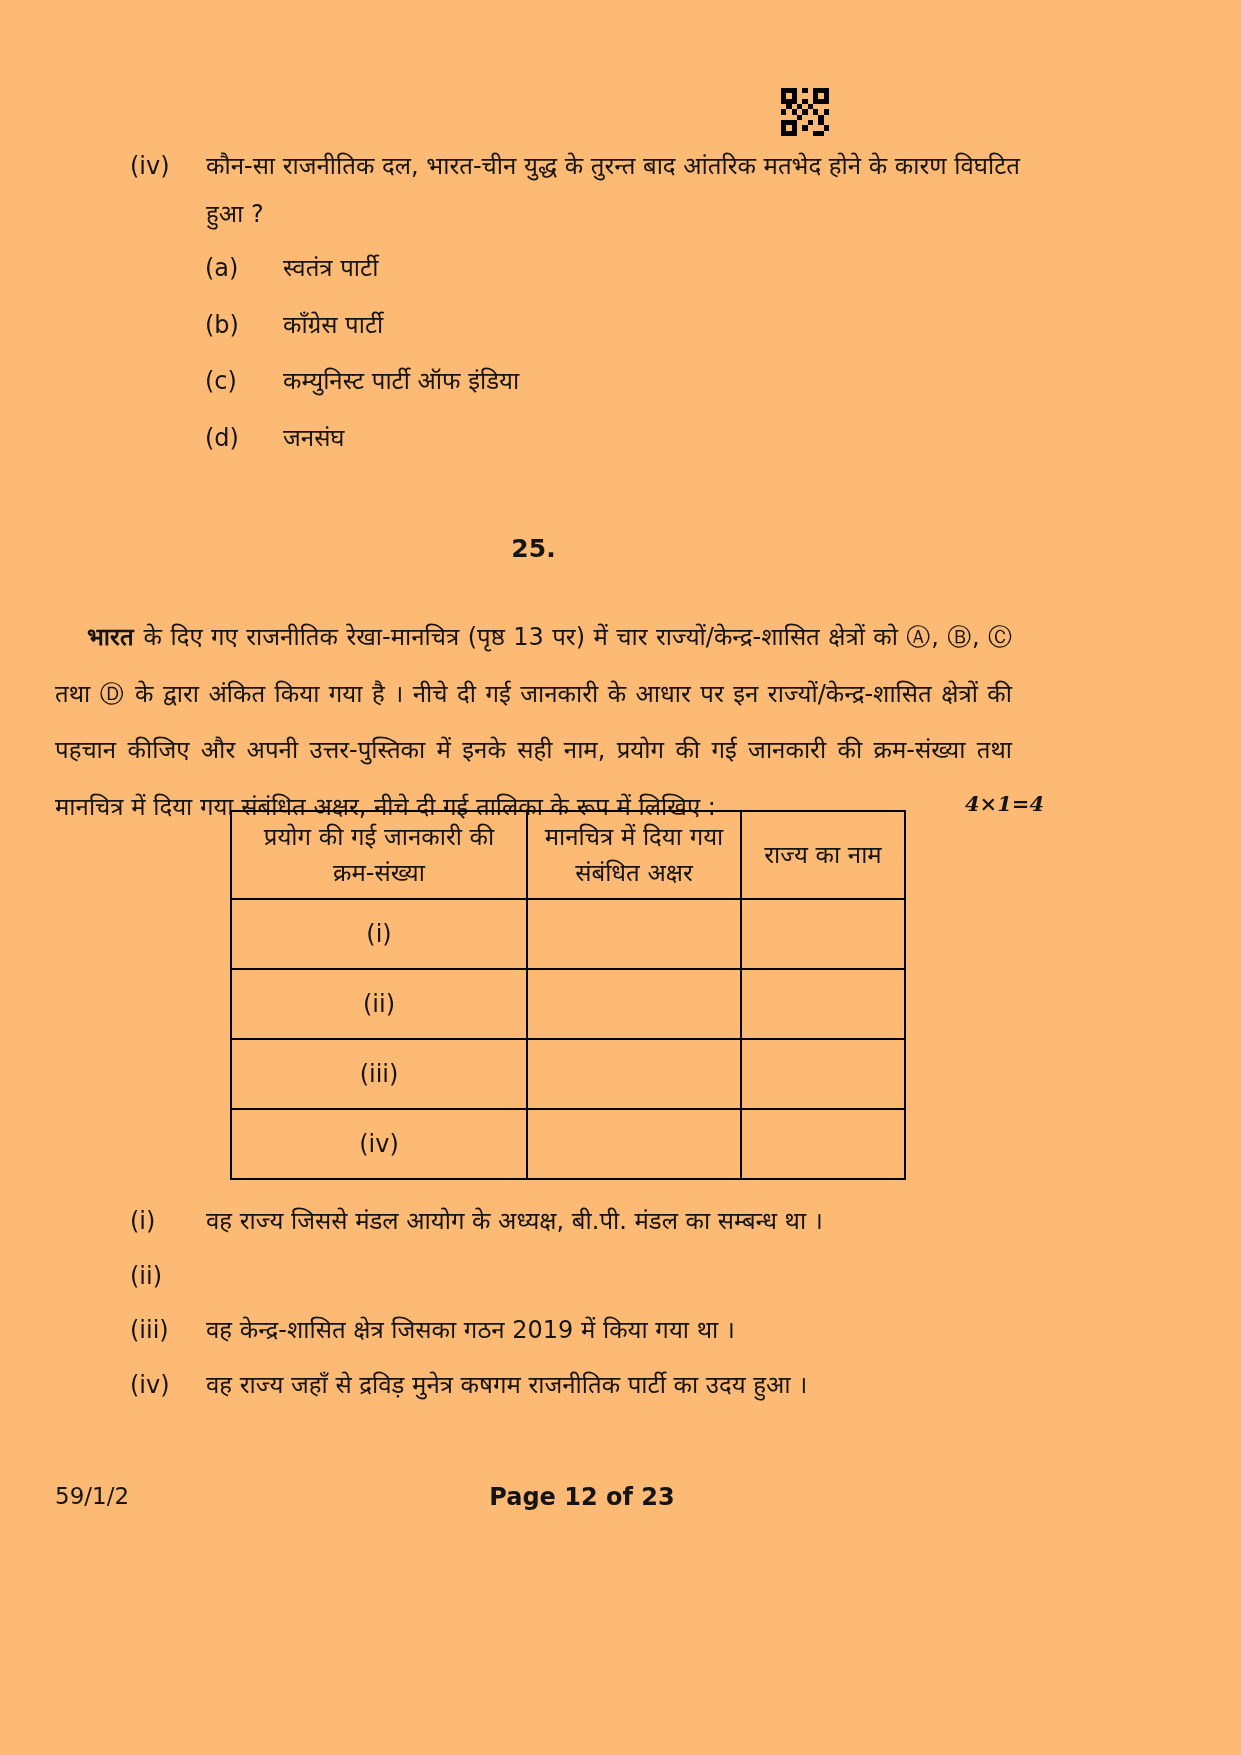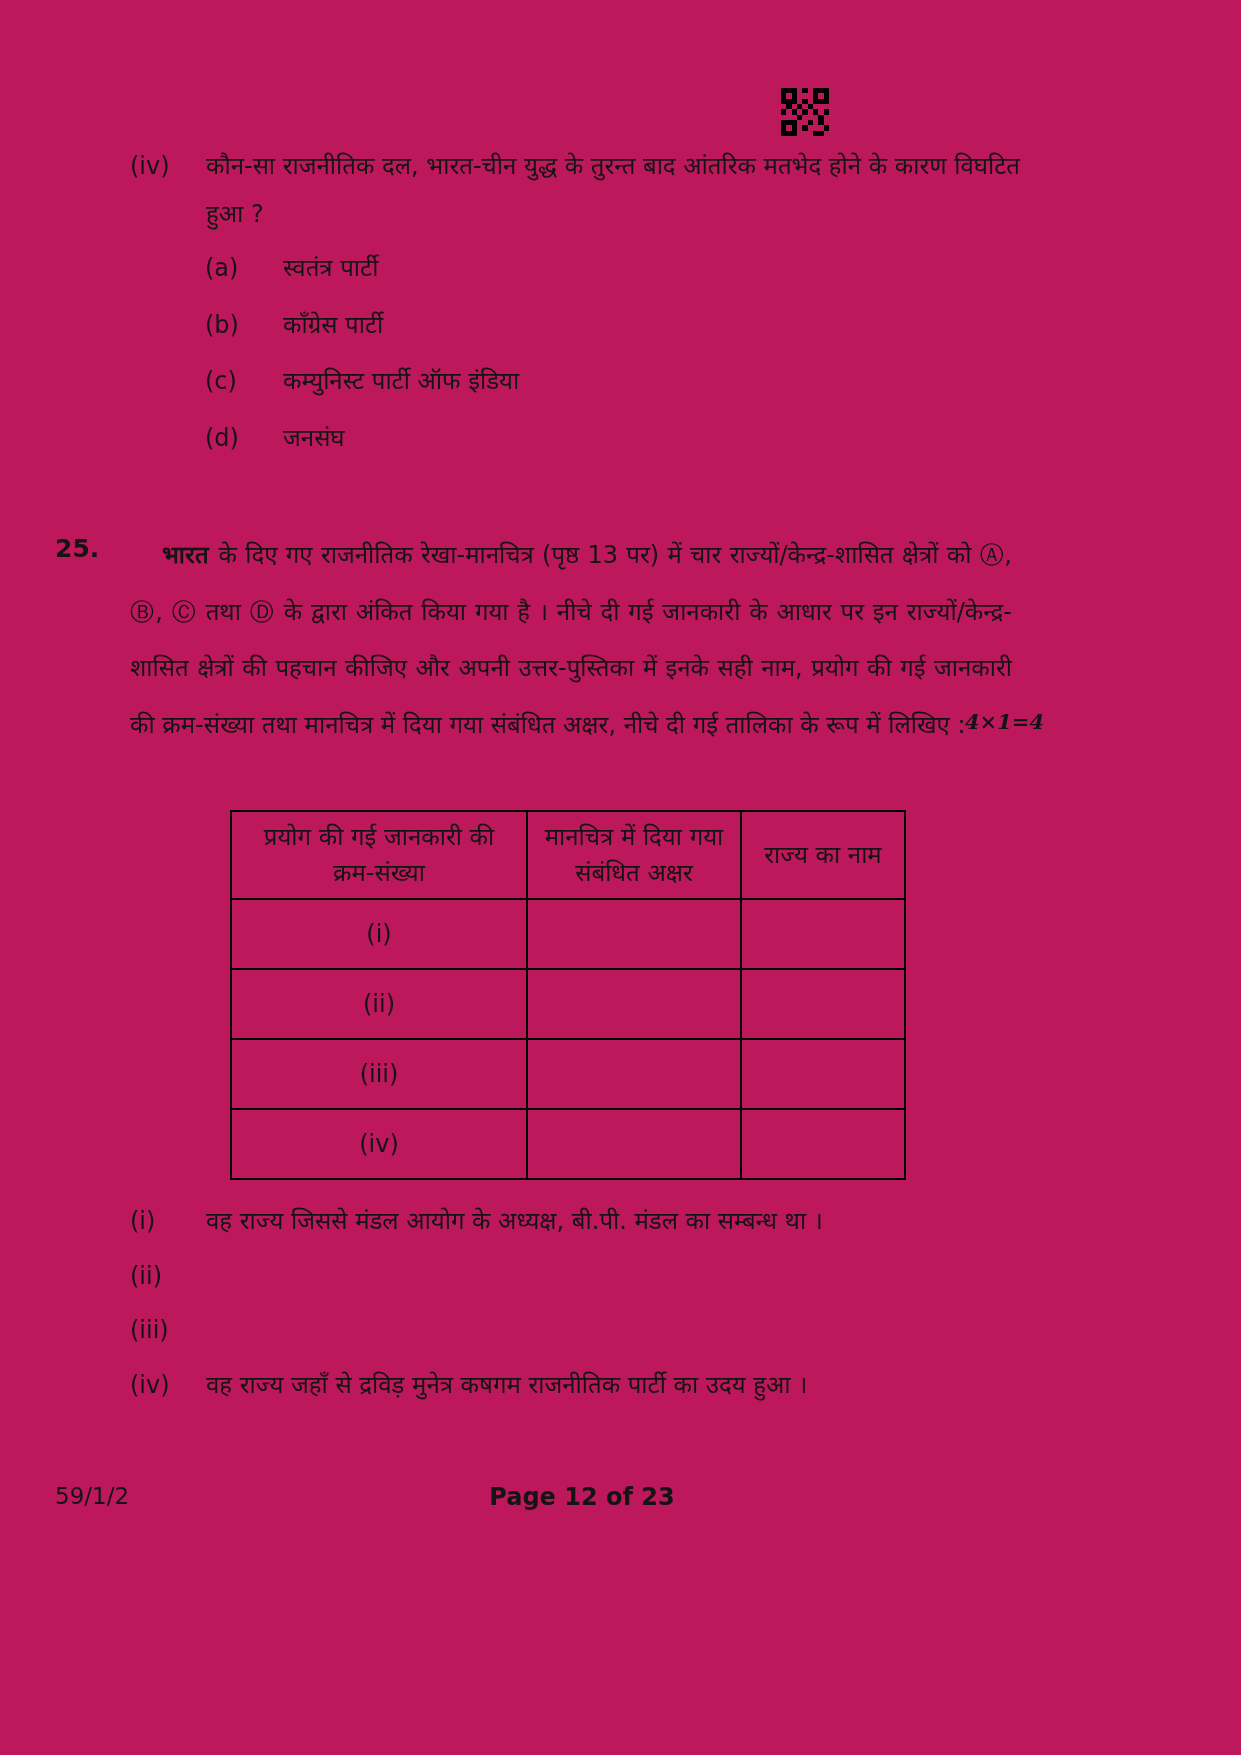--- a/index.html
+++ b/index.html
@@ -1,20 +1,20 @@
 <!DOCTYPE html>
 <html><head>
 <meta charset="utf-8">
 <style>
   html, body { margin: 0; padding: 0; background: #ffffff; }
   .page {
     position: relative;
     width: 1241px;
     height: 1755px;
-    background: #be185d;
+    background: #fdba74;
     font-family: "DejaVu Sans", sans-serif;
     color: #141414;
     overflow: hidden;
   }
 
   
   .qr {
     position: absolute;
     top: 88px;
     left: 781px;
@@ -59,21 +59,22 @@
   }
   .option .olbl { flex: 0 0 78px; }
 
   
   .q25 {
     position: absolute;
     top: 527px;
     left: 55px;
     width: 957px;
     display: flex;
-    align-items: flex-start;
+    align-items: center;
+    flex-direction: column;
   }
   .q25 .num {
     flex: 0 0 75px;
     font-weight: bold;
     font-size: 25px;
     padding-top: 7px;
   }
   .q25 .par {
     margin: 0;
     flex: 1;
@@ -273,20 +274,21 @@
   <div class="clues">
     <div class="clue">
       <span class="clbl">(i)</span>
       <span class="ctxt">वह राज्य जिससे मंडल आयोग के अध्यक्ष, बी.पी. मंडल का सम्बन्ध था ।</span>
     </div>
     <div class="clue">
       <span class="clbl">(ii)</span>
     </div>
     <div class="clue">
       <span class="clbl">(iii)</span>
+      <span class="ctxt">वह केन्द्र-शासित क्षेत्र जिसका गठन 2019 में किया गया था ।</span>
     </div>
     <div class="clue">
       <span class="clbl">(iv)</span>
       <span class="ctxt">वह राज्य जहाँ से द्रविड़ मुनेत्र कषगम राजनीतिक पार्टी का उदय हुआ ।</span>
     </div>
   </div>
 
   <span class="footer-left">59/1/2</span>
   <div class="footer-center">Page 12 of 23</div>
 

